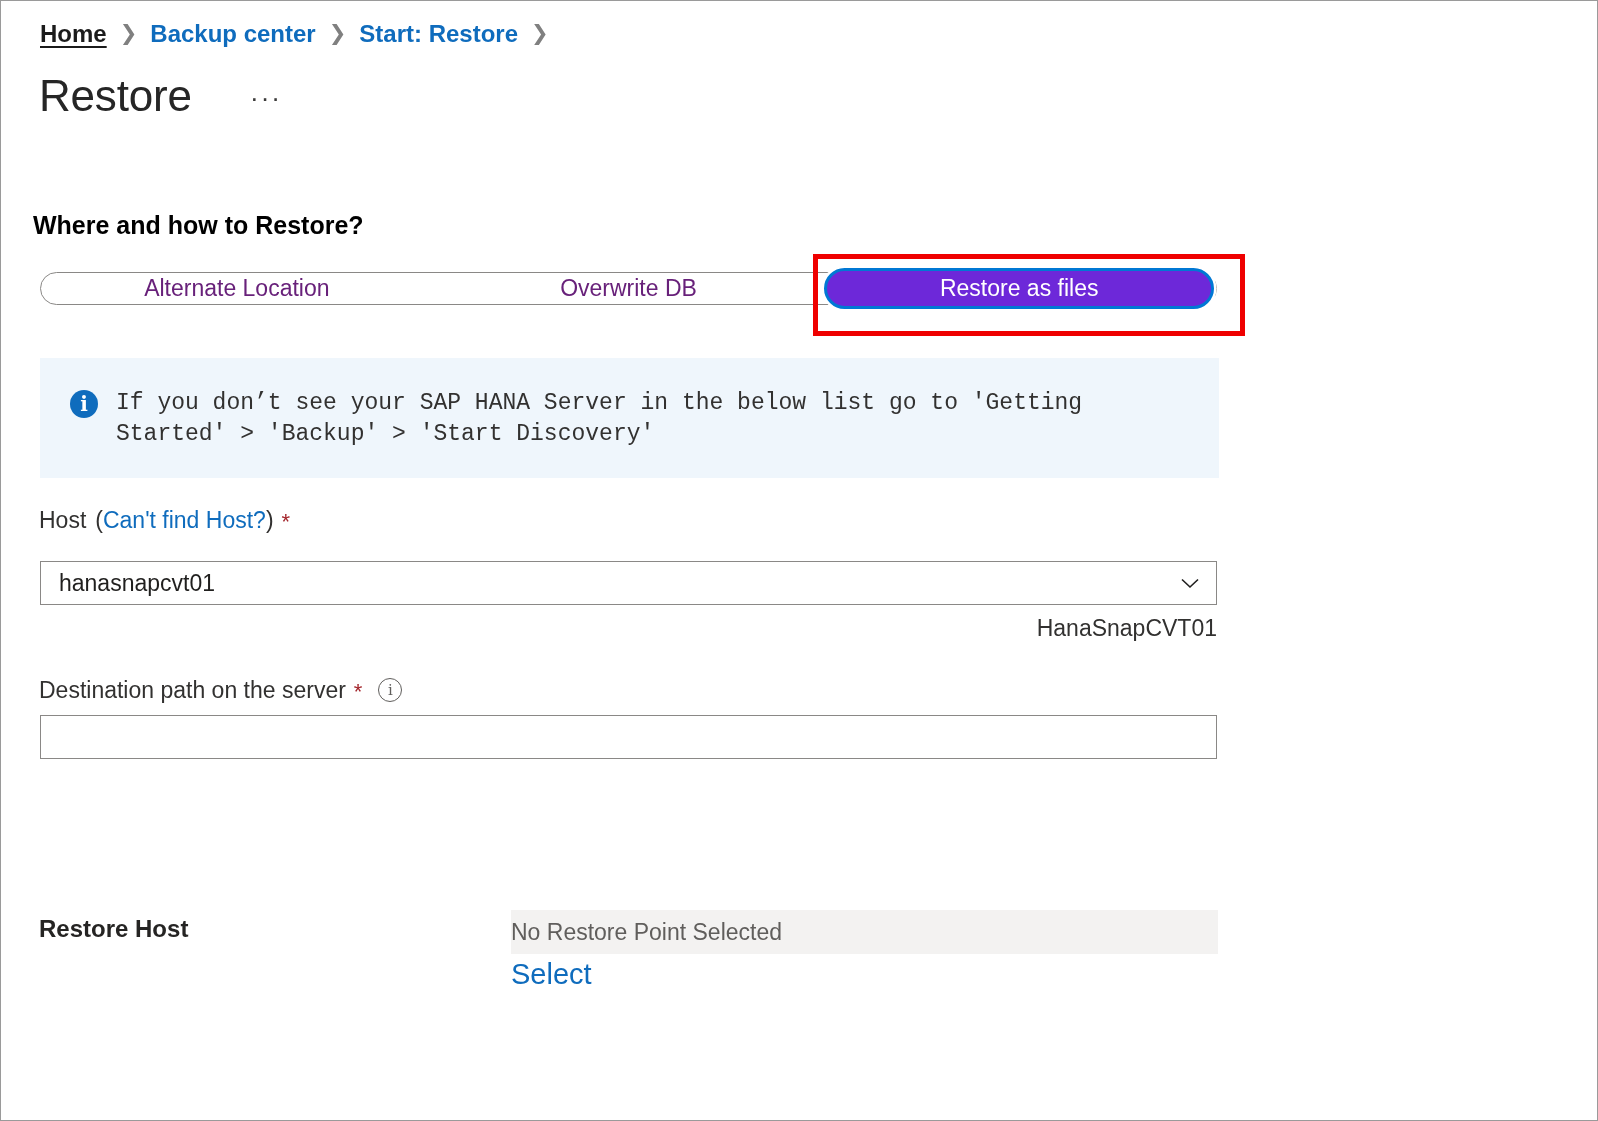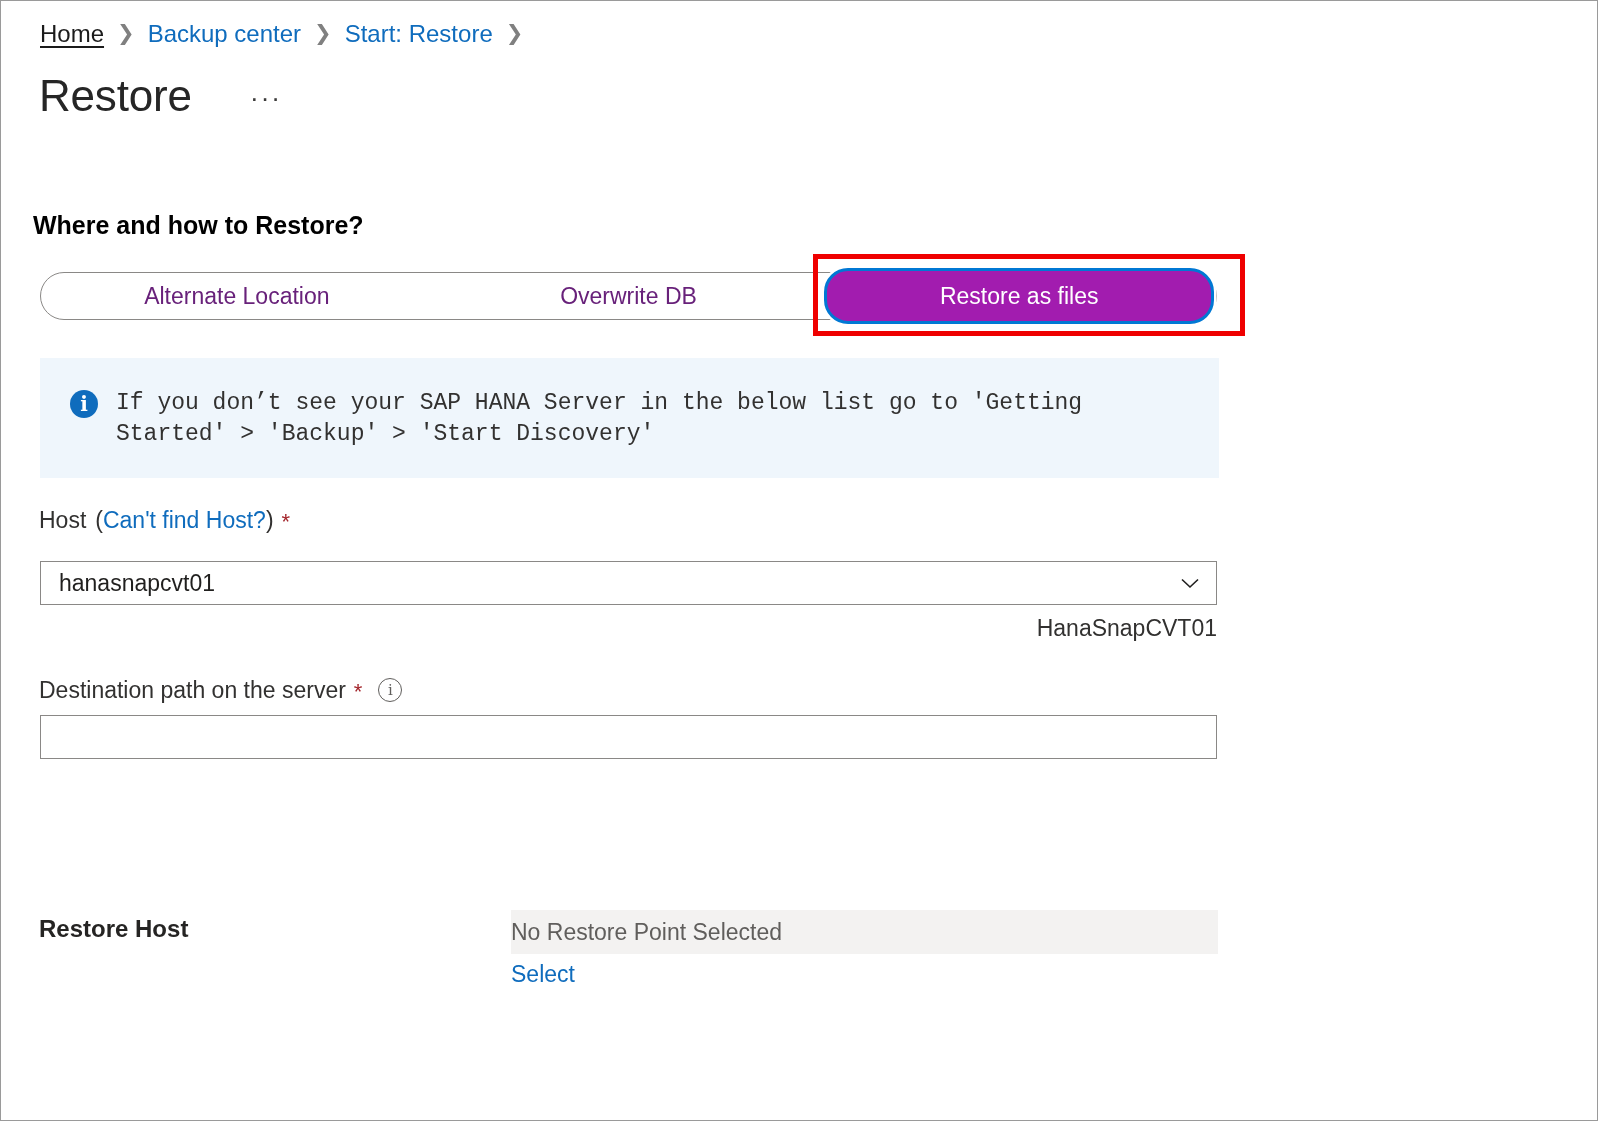--- a/index.html
+++ b/index.html
@@ -26,20 +26,21 @@
   
   .breadcrumb {
     position: absolute;
     left: 39px;
     top: 16px;
     display: flex;
     align-items: center;
     font-size: 24px;
     line-height: 34px;
     white-space: nowrap;
+    font-weight: bold;
   }
   .crumb-link {
     color: #0f6cbd;
     text-decoration: none;
     cursor: pointer;
   }
   .crumb-link.home {
     color: #1b1b1b;
     text-decoration: underline;
     text-underline-offset: 4px;
@@ -89,21 +90,21 @@
     font-weight: 700;
     color: #000000;
   }
 
   
   .tabgroup {
     position: absolute;
     left: 39px;
     top: 271px;
     width: 1177px;
-    height: 48px;
+    height: 33px;
     box-sizing: border-box;
     border: 1.5px solid #8a8886;
     border-radius: 24px;
     background: #ffffff;
     display: flex;
     align-items: center;
   }
   .tab {
     flex: 1 1 0;
     display: flex;
@@ -120,21 +121,21 @@
     background: transparent;
     color: #ffffff;
   }
   .tab-pill-inner {
     position: absolute;
     left: 0;
     top: -5px;
     right: 2px;
     bottom: -5px;
     border-radius: 24px;
-    background: #a21caf;
+    background: #6d28d9;
     border: 3px solid #0078d4;
     box-shadow: 0 0 0 2.5px #ffffff;
     box-sizing: border-box;
     display: flex;
     align-items: center;
     justify-content: center;
   }
   .tab-pill-label {
     position: relative;
     z-index: 2;
@@ -292,21 +293,21 @@
     background: #f3f2f1;
     display: flex;
     align-items: center;
     font-size: 23px;
     color: #605e5c;
   }
   .restore-point-select {
     position: absolute;
     left: 510px;
     top: 957px;
-    font-size: 23px;
+    font-size: 29px;
     line-height: 32px;
     color: #0f6cbd;
     text-decoration: none;
     cursor: pointer;
   }
 </style>
 </head>
 <body>
 
 <div id="page">

